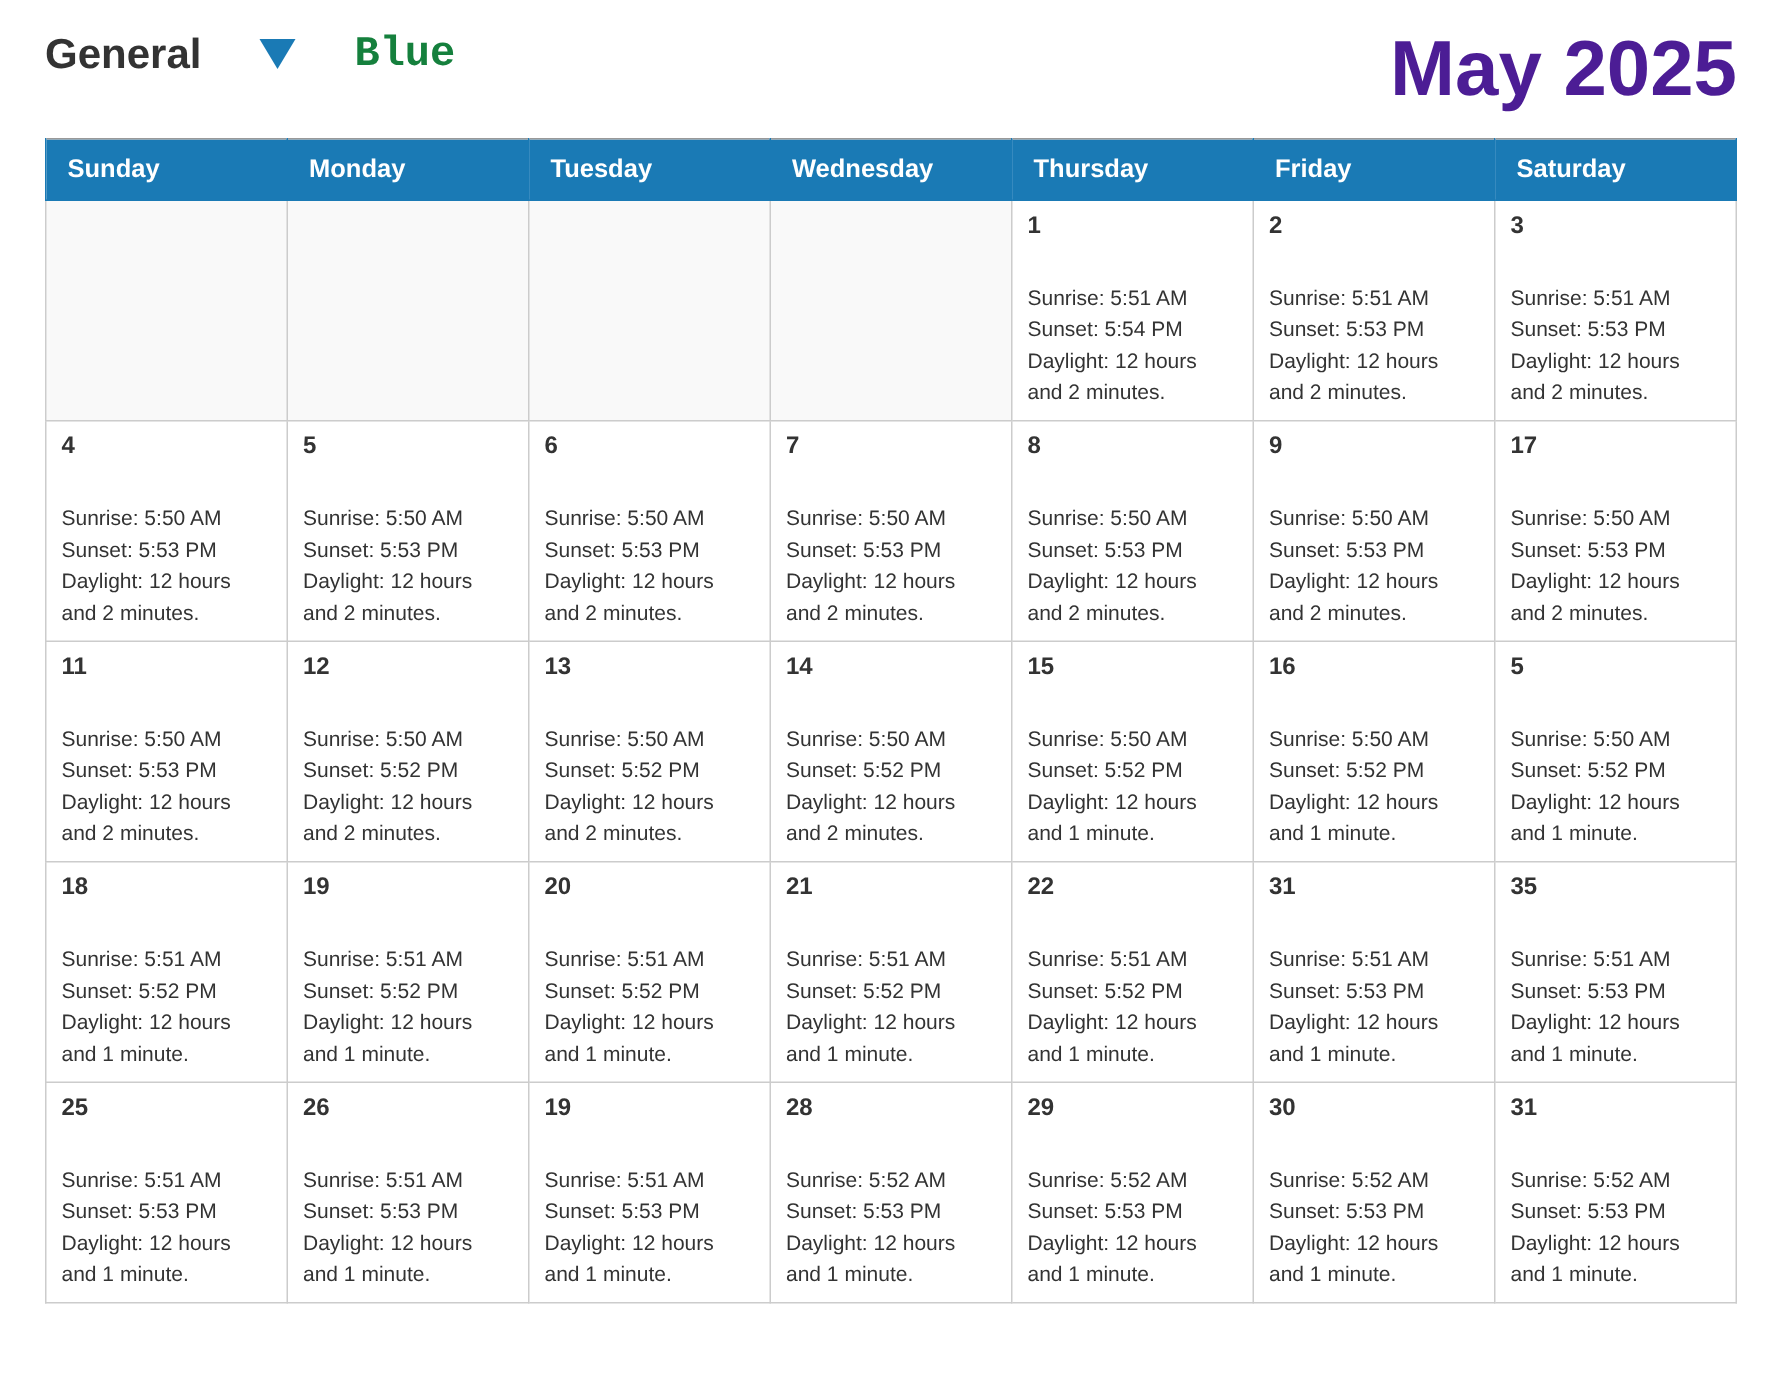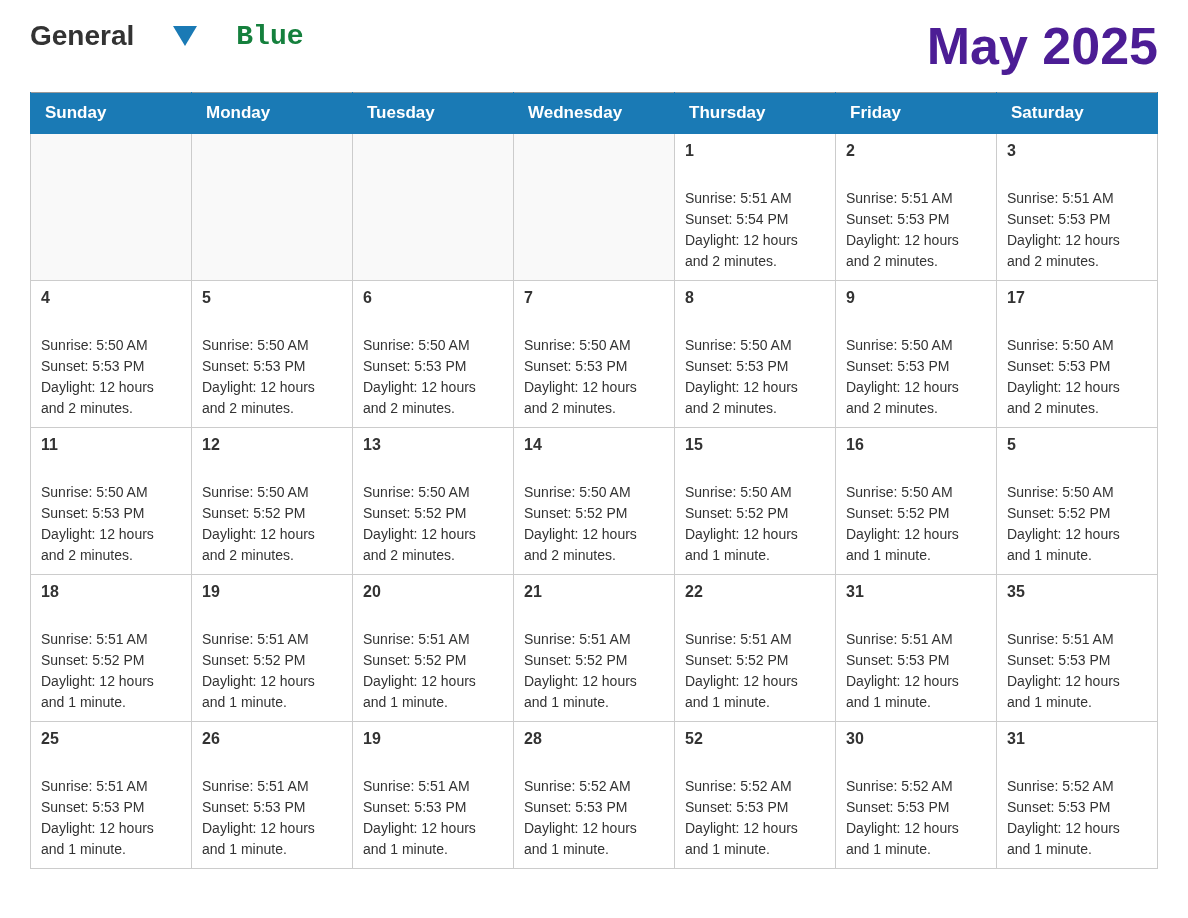--- a/index.html
+++ b/index.html
@@ -307,21 +307,21 @@
 Sunset: 5:53 PM
 Daylight: 12 hours and 1 minute.</div>
         </td>
         <td>
           <span class="day-number">28</span>
           <div class="day-info" style="white-space: pre-line;">Sunrise: 5:52 AM
 Sunset: 5:53 PM
 Daylight: 12 hours and 1 minute.</div>
         </td>
         <td>
-          <span class="day-number">52</span>
+          <span class="day-number">29</span>
           <div class="day-info" style="white-space: pre-line;">Sunrise: 5:52 AM
 Sunset: 5:53 PM
 Daylight: 12 hours and 1 minute.</div>
         </td>
         <td>
           <span class="day-number">30</span>
           <div class="day-info" style="white-space: pre-line;">Sunrise: 5:52 AM
 Sunset: 5:53 PM
 Daylight: 12 hours and 1 minute.</div>
         </td>

